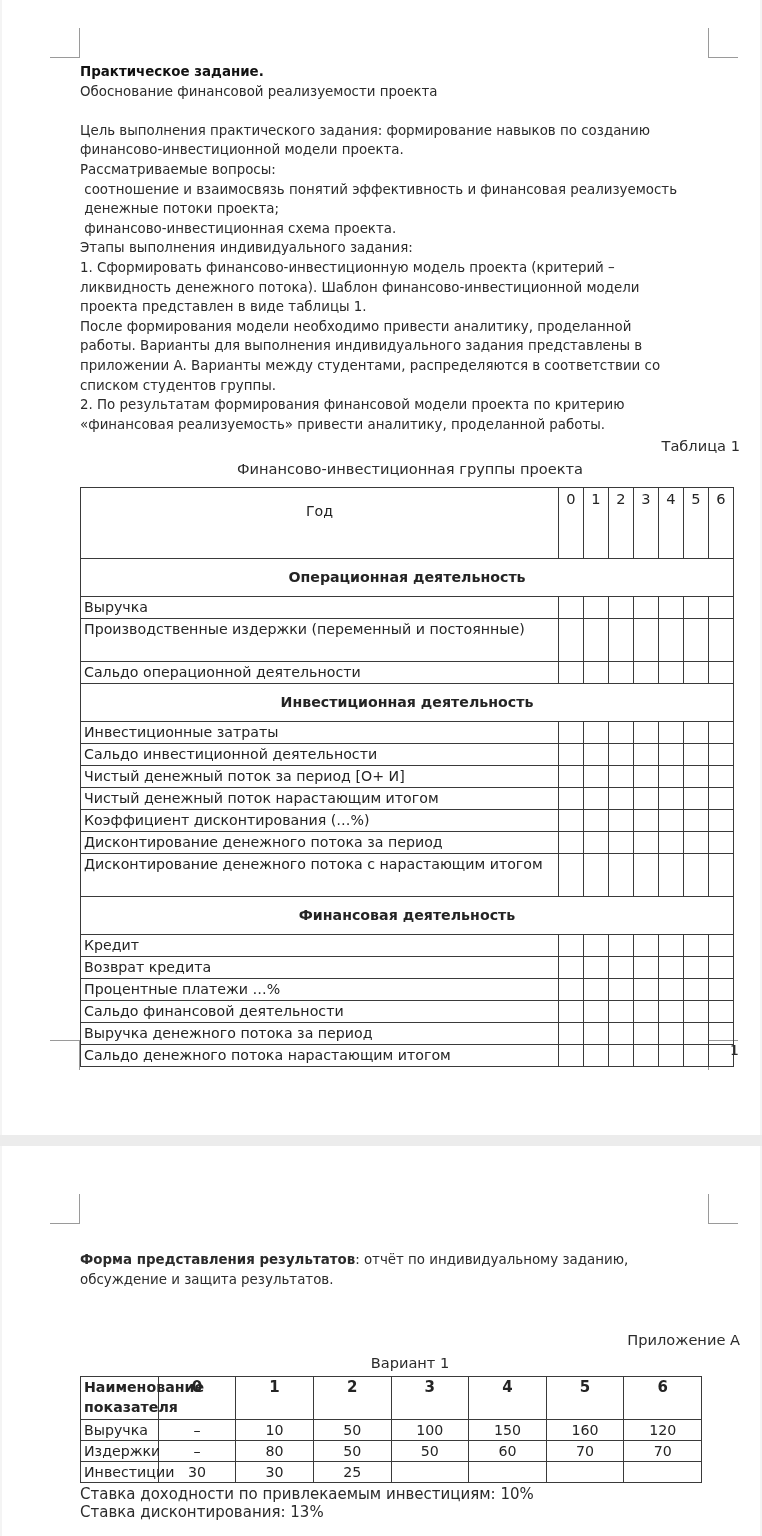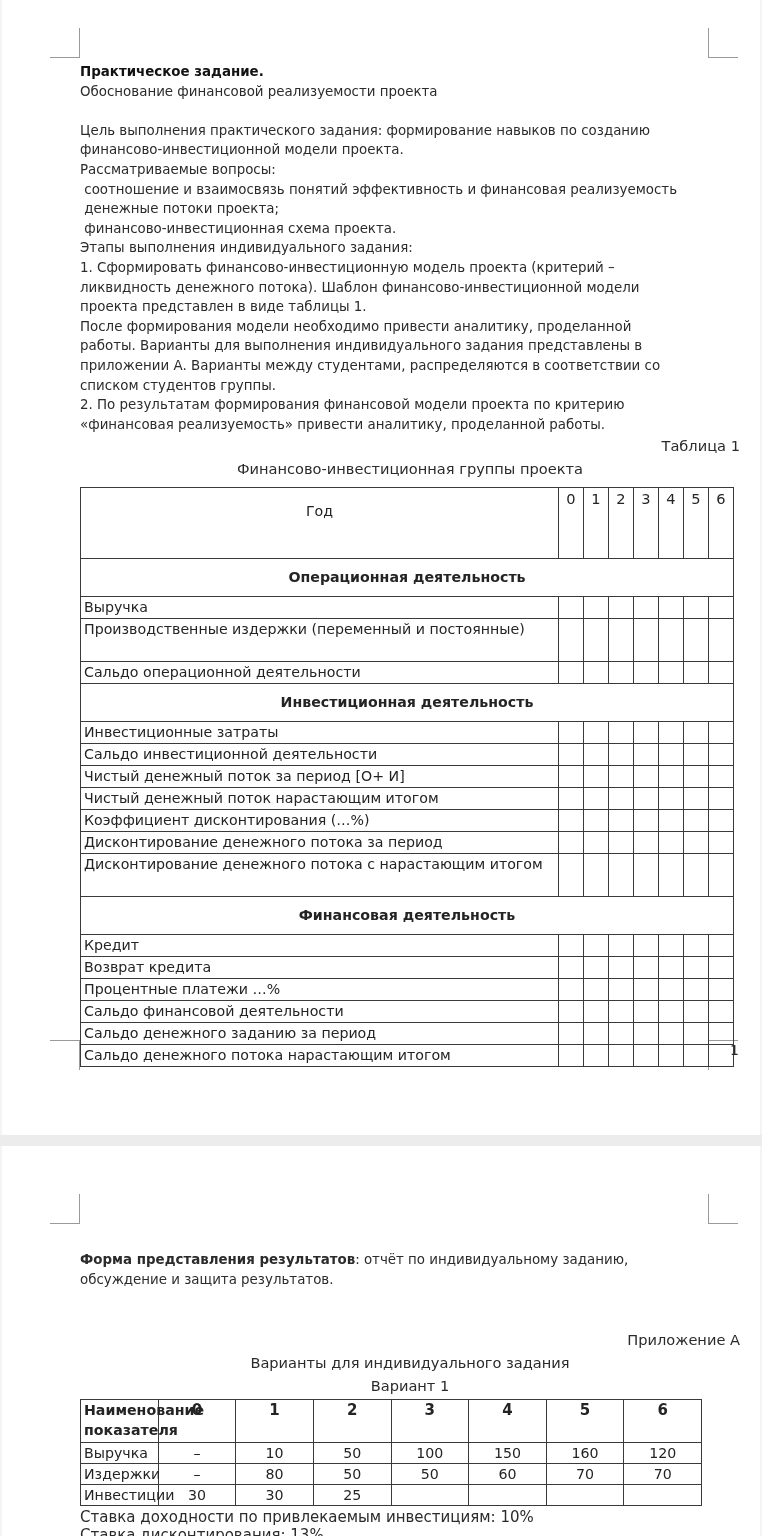--- a/index.html
+++ b/index.html
@@ -381,21 +381,21 @@
             <td>Сальдо финансовой деятельности</td>
             <td class="yr"></td>
               <td class="yr"></td>
             <td class="yr"></td>
               <td class="yr"></td>
             <td class="yr"></td>
               <td class="yr"></td>
             <td class="yr"></td>
           </tr>
           <tr>
-            <td>Сальдо денежного заданию за период</td>
+            <td>Выручка денежного потока за период</td>
             <td class="yr"></td>
               <td class="yr"></td>
             <td class="yr"></td>
               <td class="yr"></td>
             <td class="yr"></td>
               <td class="yr"></td>
             <td class="yr"></td>
           </tr>
           <tr>
             <td>Сальдо денежного потока нарастающим итогом</td>
@@ -420,21 +420,20 @@
 
     <div class="crop tl" style="left:48px; top:48px;"></div>
     <div class="crop tr" style="left:706px; top:48px;"></div>
 
     <div class="content" style="top:104px;">
       <p class="tx"><span class="b" style="font-weight:bold;">Форма представления результатов</span><span>: отчёт по индивидуальному заданию,</span></p>
       <p class="tx">обсуждение и защита результатов.</p>
       <div class="spacer"></div>
       <div class="spacer"></div>
       <p class="caption right">Приложение А</p>
-      <p class="caption center">Варианты для индивидуального задания</p>
       <p class="caption center">Вариант 1</p>
 
       <table class="variant">
         <tbody>
           <tr>
             <td class="cornerhdr">Наименование показателя</td>
             <td class="colhdr">0</td>
             <td class="colhdr">1</td>
             <td class="colhdr">2</td>
             <td class="colhdr">3</td>

